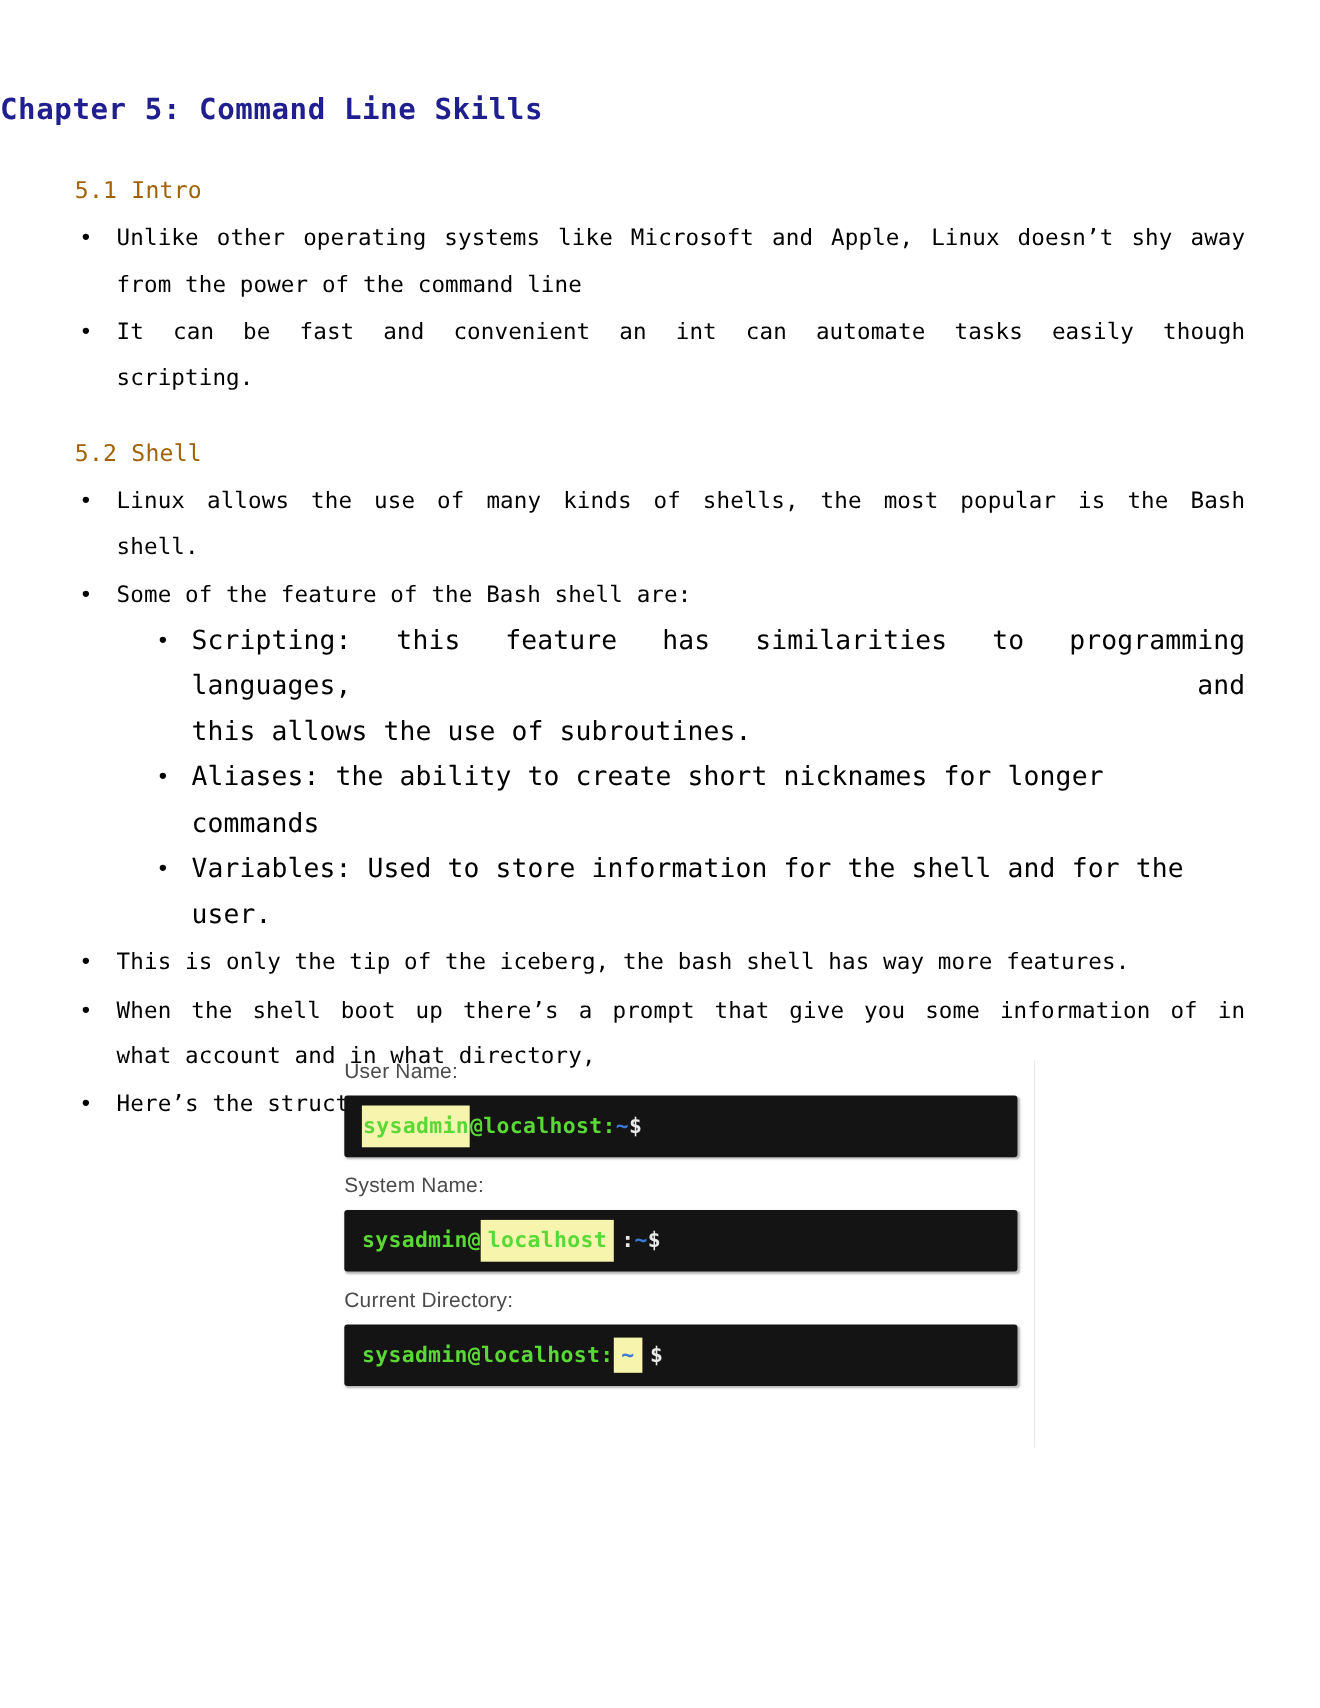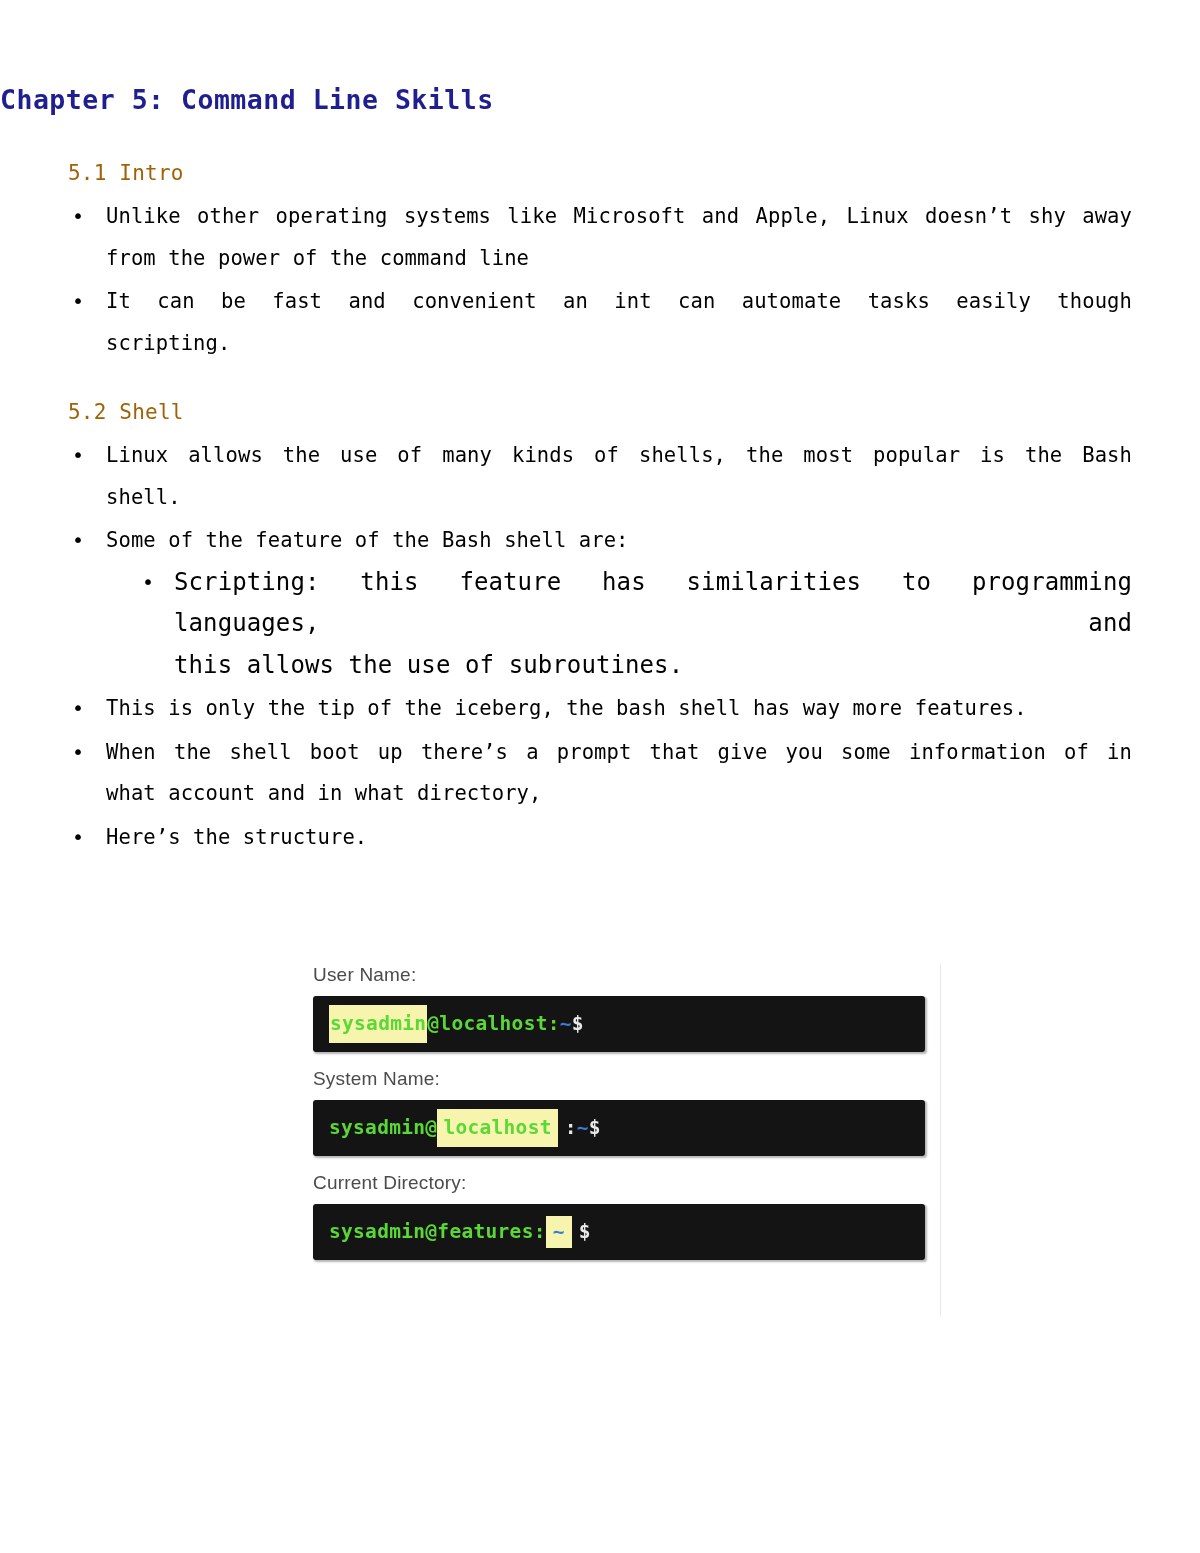--- a/index.html
+++ b/index.html
@@ -220,20 +220,26 @@
         <span class="last-line">shell.</span>
       </li>
       <li>
         <span class="nowrap-left">Some of the feature of the Bash shell are:</span>
 
         <ul class="lvl2">
           <li>
             <span class="just-line">Scripting: this feature has similarities to programming languages, and</span>
             <span class="last-line">this allows the use of subroutines.</span>
           </li>
+          <li>
+            <span class="nowrap-left">Aliases: the ability to create short nicknames for longer commands</span>
+          </li>
+          <li>
+            <span class="nowrap-left">Variables: Used to store information for the shell and for the user.</span>
+          </li>
         </ul>
       </li>
     </ul>
 
     <ul class="lvl1">
       <li>
         <span class="nowrap-left">This is only the tip of the iceberg, the bash shell has way more features.</span>
       </li>
       <li>
         <span class="just-line">When the shell boot up there’s a prompt that give you some information of in</span>
@@ -264,20 +270,20 @@
         <div class="term-line">
           <span class="tk-green">sysadmin@</span><span class="hl hl-pad">localhost</span><span class="sp"></span><span class="tk-white">:</span><span class="tk-blue">~</span><span class="tk-white">$</span>
         </div>
       </div>
     </div>
 
     <div class="fig-block">
       <div class="fig-label">Current Directory:</div>
       <div class="term">
         <div class="term-line">
-          <span class="tk-green">sysadmin@features:</span><span class="hl-tilde">~</span><span class="sp"></span><span class="tk-white">$</span>
+          <span class="tk-green">sysadmin@localhost:</span><span class="hl-tilde">~</span><span class="sp"></span><span class="tk-white">$</span>
         </div>
       </div>
     </div>
 
   </div>
 
 </div>
 
 </body></html>

